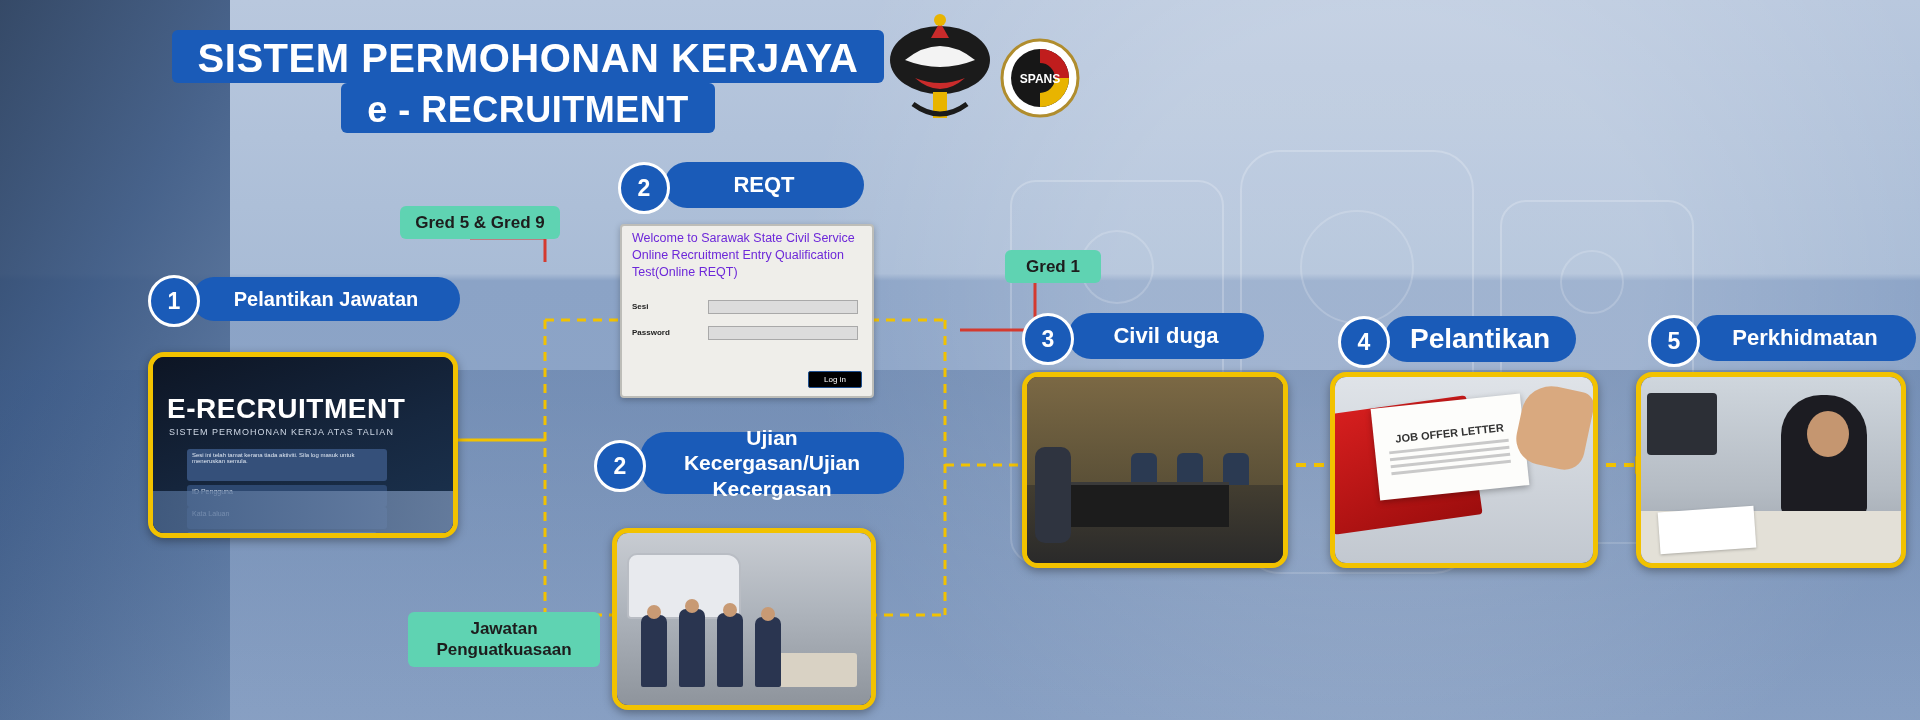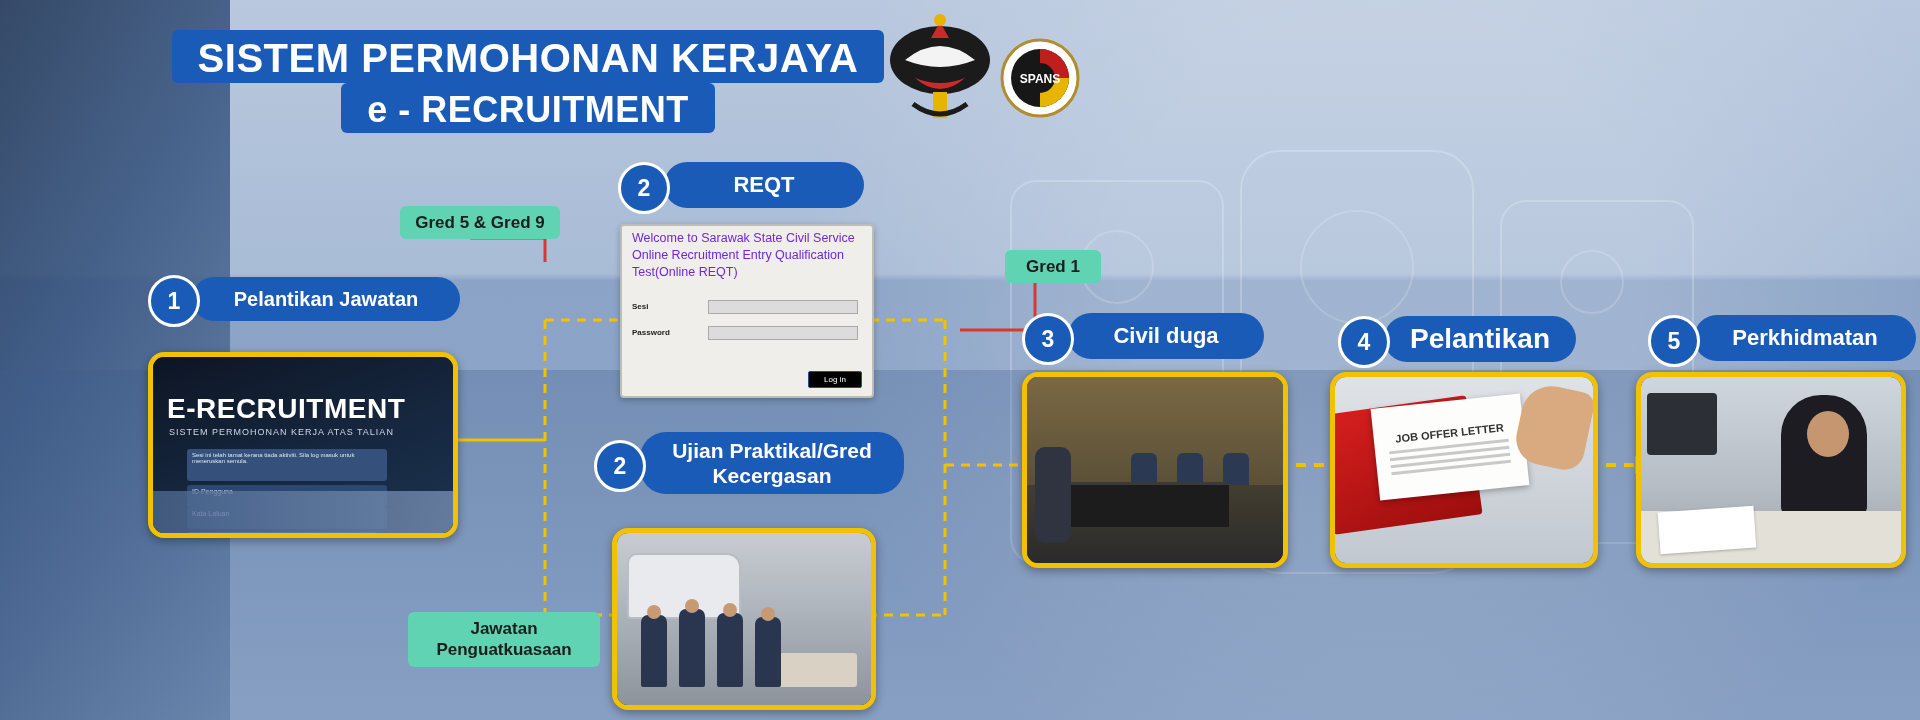--- a/index.html
+++ b/index.html
@@ -199,21 +199,21 @@
 <div id="reqt-card">
   <div id="reqt-welcome">Welcome to Sarawak State Civil Service Online Recruitment Entry Qualification Test(Online REQT)</div>
   <div class="reqt-lbl" style="top:76px">Sesi</div>
   <div class="reqt-inp" style="top:74px"></div>
   <div class="reqt-lbl" style="top:102px">Password</div>
   <div class="reqt-inp" style="top:100px"></div>
   <div id="reqt-btn">Log in</div>
 </div>
 
 <div class="numcircle" style="left:594px;top:440px">2</div>
-<div class="pill" style="left:640px;top:432px;width:232px;height:62px;font-size:21px">Ujian Praktikal/Gred Kecergasan</div>
+<div class="pill" style="left:640px;top:432px;width:232px;height:62px;font-size:21px">Ujian Kecergasan/Ujian Kecergasan</div>
 
 <div class="photo" id="photo2" style="left:612px;top:528px;width:254px;height:172px">
   <div class="inner">
     <div id="p2-car"></div>
     <div id="p2-table"></div>
     <div class="p2-person" style="left:24px;height:72px"></div>
     <div class="p2-head" style="left:30px;bottom:86px"></div>
     <div class="p2-person" style="left:62px;height:78px"></div>
     <div class="p2-head" style="left:68px;bottom:92px"></div>
     <div class="p2-person" style="left:100px;height:74px"></div>

